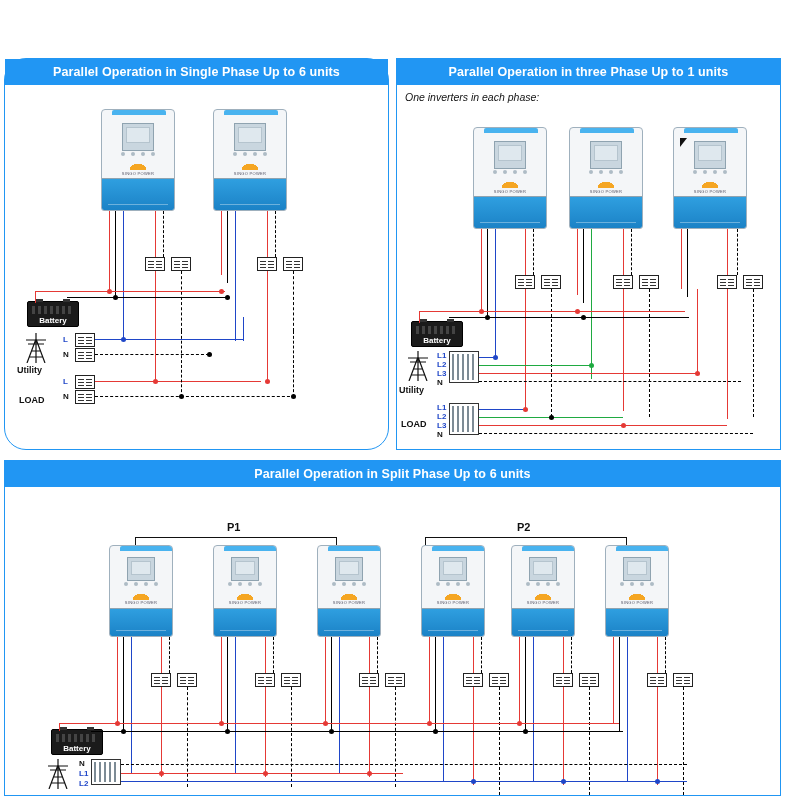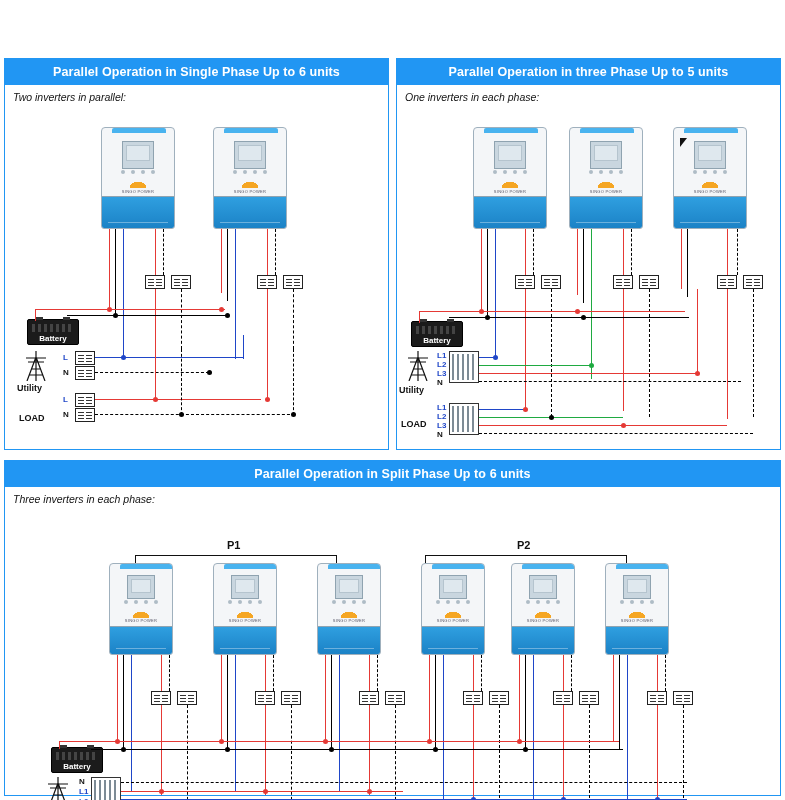--- a/index.html
+++ b/index.html
@@ -51,21 +51,21 @@
     font-size: 10.5px;
     font-style: italic;
     color: #111;
     padding: 6px 0 0 8px;
   }
   .panel-body {
     position: relative;
     width: 100%;
   }
   
-  #panel-single { left: 4px; top: 58px; width: 385px; height: 392px; }
+  #panel-single { left: 4px; top: 58px; width: 385px; height: 392px; border-radius: 22px; }
   #panel-three  { left: 396px; top: 58px; width: 385px; height: 392px; }
   #panel-split  { left: 4px; top: 460px; width: 777px; height: 336px; }
 
   
   .inverter {
     position: absolute;
     width: 74px;
     height: 102px;
     background: #f4f6f8;
     border: 1px solid #9fb0bd;
@@ -285,21 +285,20 @@
   }
 </style>
 </head>
 <body>
 
 <div id="page">
 
 
   <div class="panel" id="panel-single">
     <div class="panel-header">Parallel Operation in Single Phase Up to 6 units</div>
-    <div class="panel-sub">Two inverters in parallel:</div>
     <div class="panel-body">
 
       <div class="inverter" style="left:96px; top:24px;">
         <div class="top-tab"></div>
         <div class="screen"></div>
         <div class="btnrow">
             <span></span>
             <span></span>
             <span></span>
             <span></span>
@@ -394,21 +393,21 @@
       <div class="dot blue" style="left:116px; top:252px;"></div>
       <div class="dot red" style="left:148px; top:294px;"></div>
       <div class="dot red" style="left:260px; top:294px;"></div>
       <div class="dot" style="left:174px; top:309px;"></div>
       <div class="dot" style="left:286px; top:309px;"></div>
       <div class="dot" style="left:202px; top:267px;"></div>
     </div>
   </div>
 
   <div class="panel" id="panel-three">
-    <div class="panel-header">Parallel Operation in three Phase Up to 5 units</div>
+    <div class="panel-header">Parallel Operation in three Phase Up to 1 units</div>
     <div class="panel-sub">One inverters in each phase:</div>
     <div class="panel-body">
 
       <div class="inverter" style="left:76px; top:24px;">
         <div class="top-tab"></div>
         <div class="screen"></div>
         <div class="btnrow">
             <span></span>
             <span></span>
             <span></span>
@@ -531,21 +530,20 @@
       <div class="dot red" style="left:126px; top:304px;"></div>
       <div class="dot" style="left:152px; top:312px;"></div>
       <div class="dot red" style="left:224px; top:320px;"></div>
 
       <div class="w v red" style="left:300px; top:186px; height:86px;"></div>
     </div>
   </div>
 
   <div class="panel" id="panel-split">
     <div class="panel-header">Parallel Operation in Split Phase Up to 6 units</div>
-    <div class="panel-sub">Three inverters in each phase:</div>
     <div class="panel-body">
 
       <div class="bracket" style="left:130px; top:50px; width:200px;"></div>
       <div class="pgroup-label" style="left:222px; top:34px;">P1</div>
       <div class="bracket" style="left:420px; top:50px; width:200px;"></div>
       <div class="pgroup-label" style="left:512px; top:34px;">P2</div>
 
       <div class="inverter small" style="left:104px; top:58px;">
         <div class="top-tab"></div>
         <div class="screen"></div>

